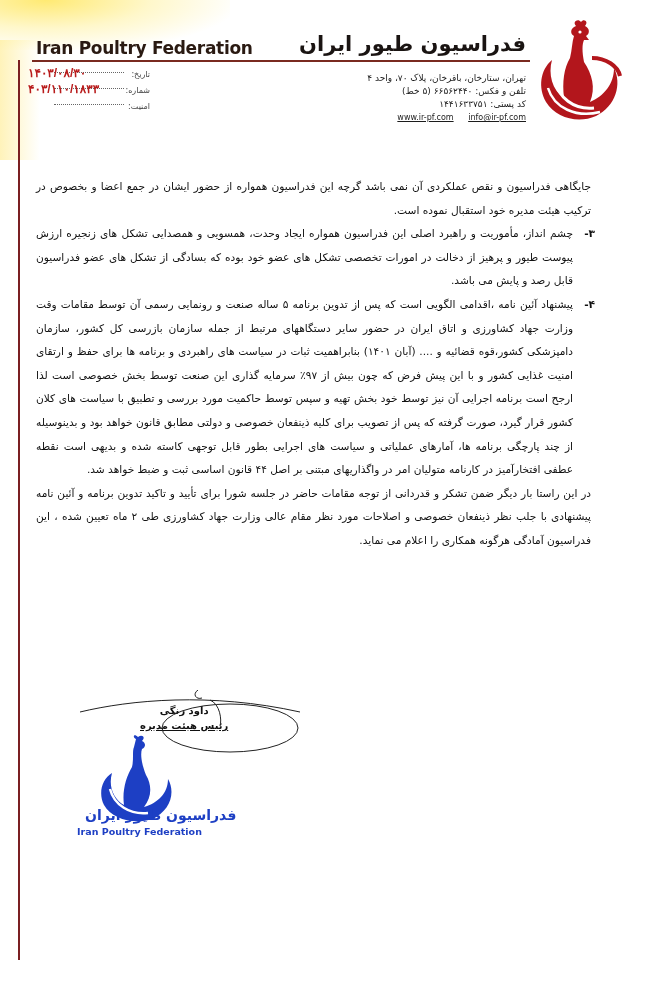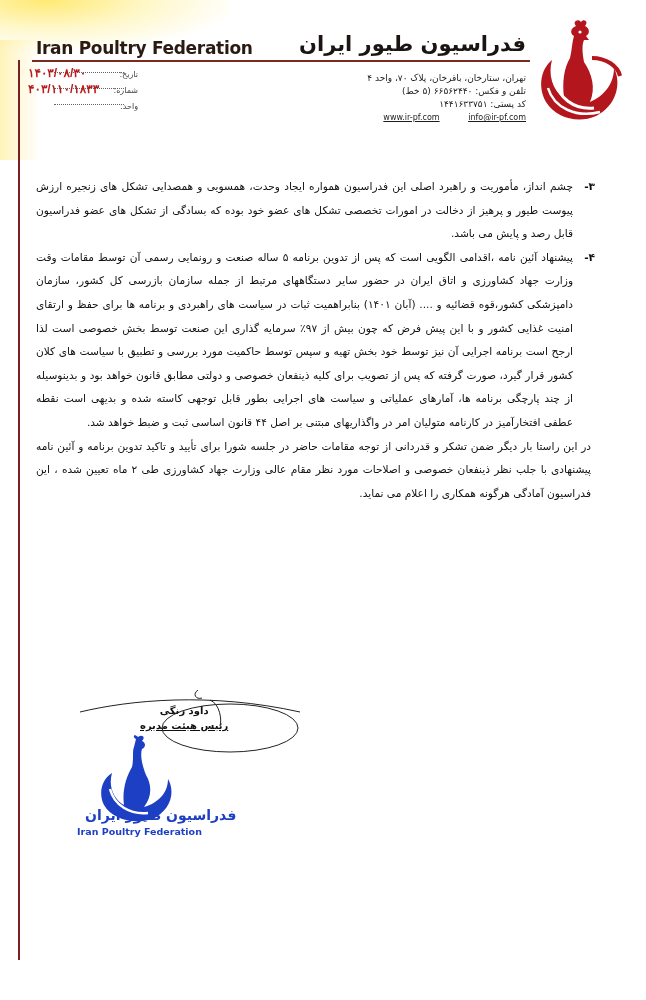--- a/index.html
+++ b/index.html
@@ -33,33 +33,33 @@
   }
   .left-rule {
     position:absolute; left:18px; top:60px; width:2px; height:900px;
     background:#7a1f22;
   }
   .meta {
     position:absolute; left:30px; top:70px; width:120px;
     direction:rtl; font-size:8px; color:#555;
   }
   .meta-row { position:relative; height:16px; }
-  .meta-label { position:absolute; right:12px; top:0; font-size:8px; color:#444; }
+  .meta-label { position:absolute; right:0; top:0; font-size:8px; color:#444; }
   .meta-dots { position:absolute; right:26px; top:2px; width:70px; border-bottom:1px dotted #666; }
   .meta-value {
     position:absolute; left:-2px; top:-4px;
     font-family:Liberation Sans, sans-serif; font-weight:bold; font-size:12px; color:#b91c1c;
     direction:ltr; letter-spacing:0.5px;
   }
   .contact {
     position:absolute; right:120px; top:72px; direction:rtl; text-align:right;
     font-size:9px; font-weight:normal; color:#1c1c1c; line-height:13px;
   }
   .contact .links { direction:ltr; text-align:right; font-size:8px; }
-  .contact .links span { text-decoration:underline; margin-left:26px; }
+  .contact .links span { text-decoration:underline; margin-left:12px; }
   .logo-red { position:absolute; right:12px; top:18px; width:100px; height:112px; }
   .body-text {
     position:absolute; left:36px; top:175px; width:555px;
     direction:rtl; text-align:justify;
     font-family:"DejaVu Sans", sans-serif; font-size:10.6px; line-height:23.6px;
     color:#111;
   }
   .body-text p { margin:0; }
   .item { position:relative; padding-right:18px; }
   .item .num { position:absolute; right:-4px; top:0; font-weight:bold; }
@@ -114,29 +114,30 @@
       <span class="meta-label">تاریخ:</span>
       <span class="meta-dots"></span>
       <span class="meta-value">۱۴۰۳/۰۸/۳۰</span>
     </div>
     <div class="meta-row">
       <span class="meta-label">شماره:</span>
       <span class="meta-dots"></span>
       <span class="meta-value">۴۰۳/۱۱۰/۱۸۳۳</span>
     </div>
     <div class="meta-row">
-      <span class="meta-label">واحد:</span>
+      <span class="meta-label">امنیت:</span>
       <span class="meta-dots"></span>
     </div>
   </div>
 </header>
 
 <div class="left-rule"></div>
 
 <main class="body-text">
+  <p>جایگاهی فدراسیون و نقص عملکردی آن نمی باشد گرچه این فدراسیون همواره از حضور ایشان در جمع اعضا و بخصوص در ترکیب هیئت مدیره خود استقبال نموده است.</p>
   <div class="item">
     <span class="num">۳-</span>
     <p>چشم انداز، مأموریت و راهبرد اصلی این فدراسیون همواره ایجاد وحدت، همسویی و همصدایی تشکل های زنجیره ارزش پیوست طیور و پرهیز از دخالت در امورات تخصصی تشکل های عضو خود بوده که بسادگی از تشکل های عضو فدراسیون قابل رصد و پایش می باشد.</p>
   </div>
   <div class="item">
     <span class="num">۴-</span>
     <p>پیشنهاد آئین نامه ،اقدامی الگویی است که پس از تدوین برنامه ۵ ساله صنعت و رونمایی رسمی آن توسط مقامات وقت وزارت جهاد کشاورزی و اتاق ایران در حضور سایر دستگاههای مرتبط از جمله سازمان بازرسی کل کشور، سازمان دامپزشکی کشور،قوه قضائیه و .... (آبان ۱۴۰۱) بنابراهمیت ثبات در سیاست های راهبردی و برنامه ها برای حفظ و ارتقای امنیت غذایی کشور و با این پیش فرض که چون بیش از ۹۷٪ سرمایه گذاری این صنعت توسط بخش خصوصی است لذا ارجح است برنامه اجرایی آن نیز توسط خود بخش تهیه و سپس توسط حاکمیت مورد بررسی و تطبیق با سیاست های کلان کشور قرار گیرد، صورت گرفته که پس از تصویب برای کلیه ذینفعان خصوصی و دولتی مطابق قانون خواهد بود و بدینوسیله از چند پارچگی برنامه ها، آمارهای عملیاتی و سیاست های اجرایی بطور قابل توجهی کاسته شده و بدیهی است نقطه عطفی افتخارآمیز در کارنامه متولیان امر در واگذاریهای مبتنی بر اصل ۴۴ قانون اساسی ثبت و ضبط خواهد شد.</p>
   </div>
   <p>در این راستا بار دیگر ضمن تشکر و قدردانی از توجه مقامات حاضر در جلسه شورا برای تأیید و تاکید تدوین برنامه و آئین نامه پیشنهادی با جلب نظر ذینفعان خصوصی و اصلاحات مورد نظر مقام عالی وزارت جهاد کشاورزی طی ۲ ماه تعیین شده ، این فدراسیون آمادگی هرگونه همکاری را اعلام می نماید.</p>
 </main>

